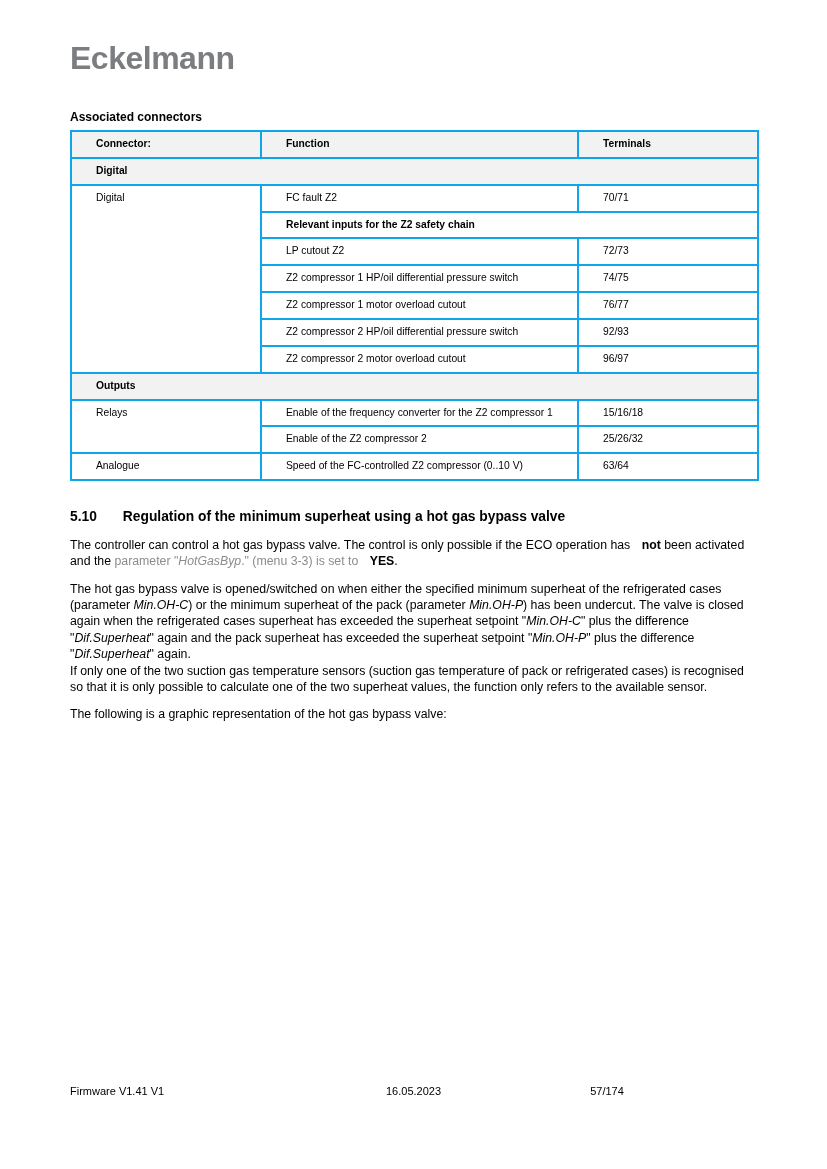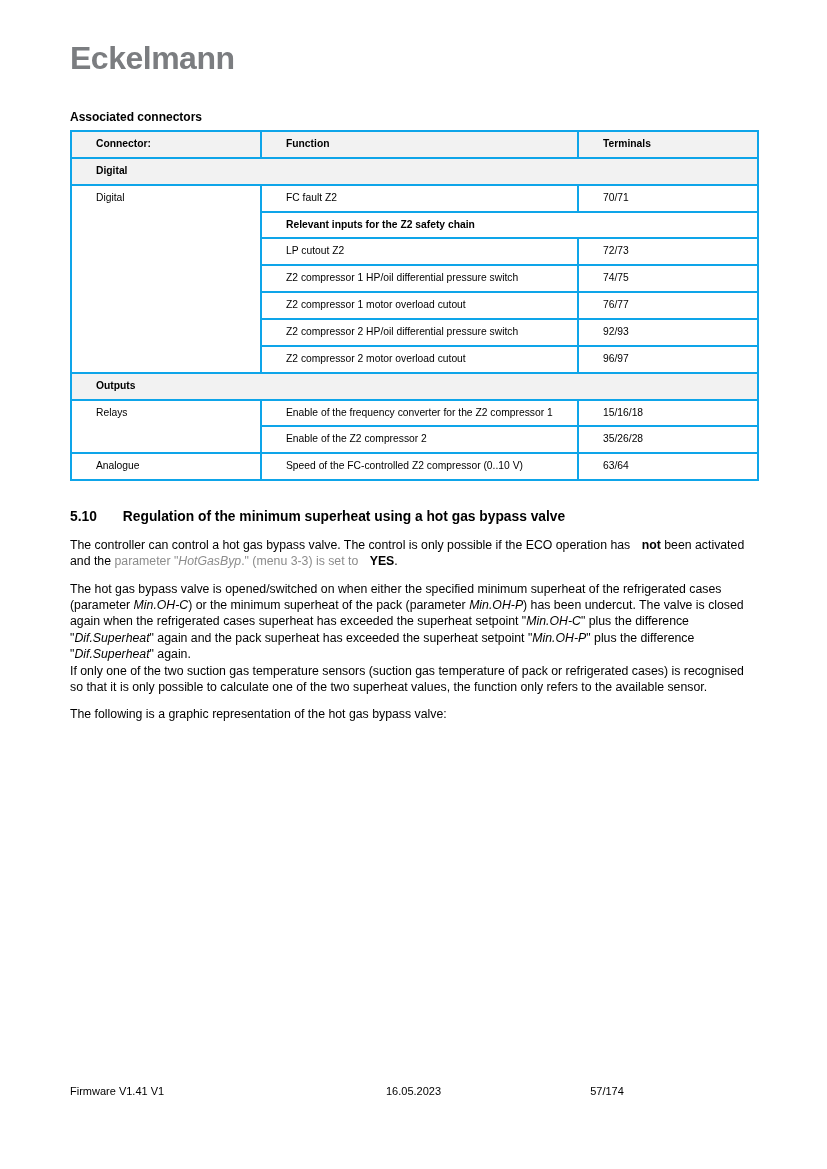--- a/index.html
+++ b/index.html
@@ -138,21 +138,21 @@
       <tr class="section-row">
         <td colspan="3">Outputs</td>
       </tr>
       <tr>
         <td rowspan="2">Relays</td>
         <td>Enable of the frequency converter for the Z2 compressor 1</td>
         <td>15/16/18</td>
       </tr>
       <tr>
         <td>Enable of the Z2 compressor 2</td>
-        <td>35/26/28</td>
+        <td>25/26/32</td>
       </tr>
       <tr>
         <td>Analogue</td>
         <td>Speed of the FC-controlled Z2 compressor (0..10 V)</td>
         <td>63/64</td>
       </tr>
     </tbody>
   </table>
 
   <h2 class="section-heading">

